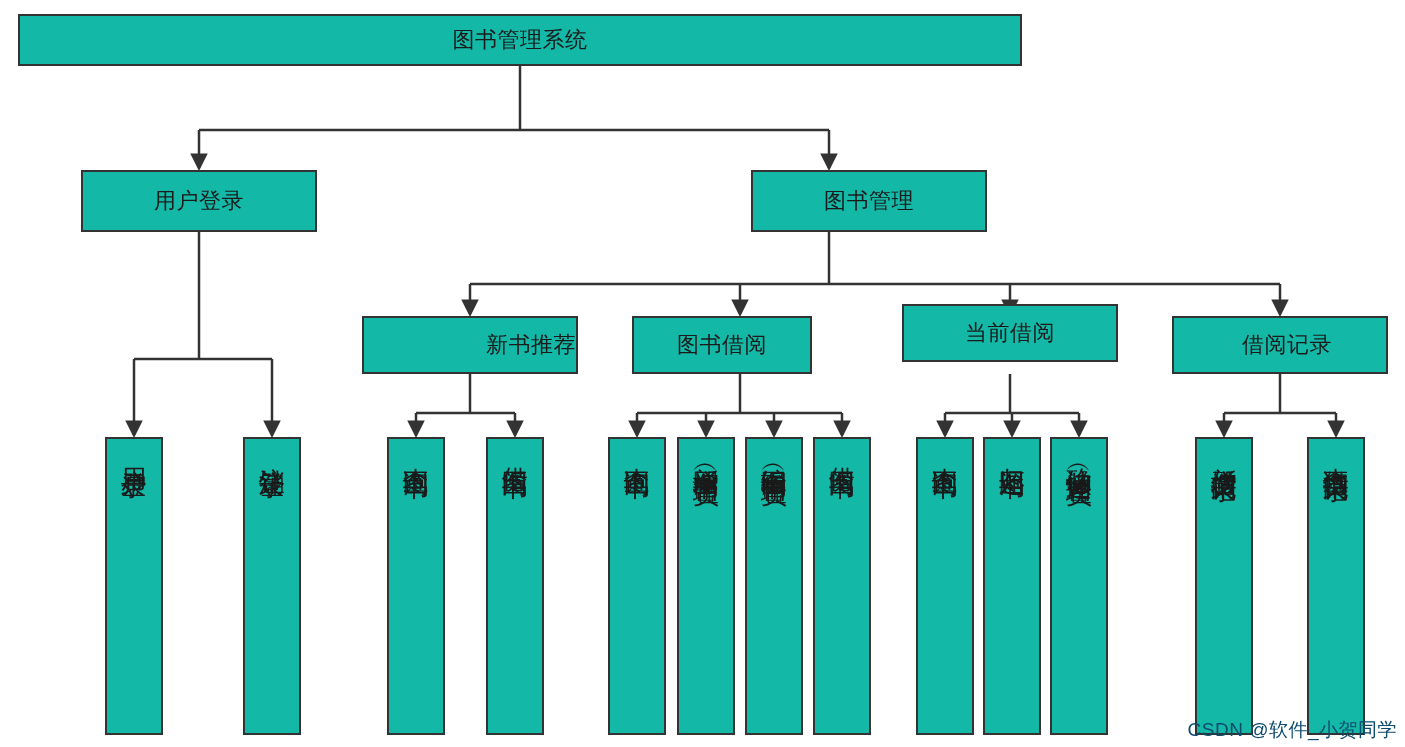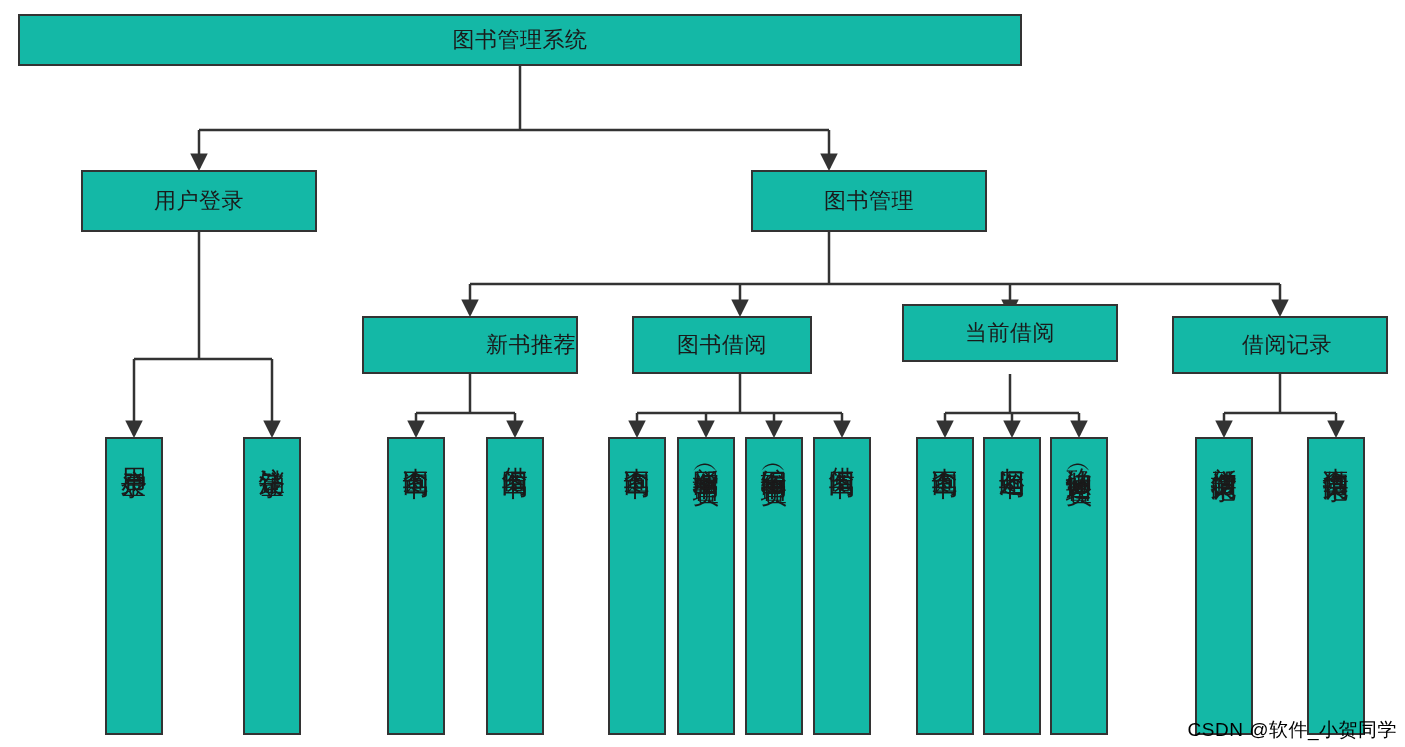--- a/index.html
+++ b/index.html
@@ -57,21 +57,21 @@
     letter-spacing: 2px;
     text-align: left;
     white-space: normal;
     max-height: 282px;
   }
   .watermark {
     position: absolute;
     right: 8px;
     bottom: 4px;
     font-size: 19px;
-    color: #000000;
+    color: #0c4a6e;
     letter-spacing: 0.5px;
     white-space: nowrap;
     user-select: none;
   }
 </style>
 </head>
 <body>
 
 <div id="canvas">
 

